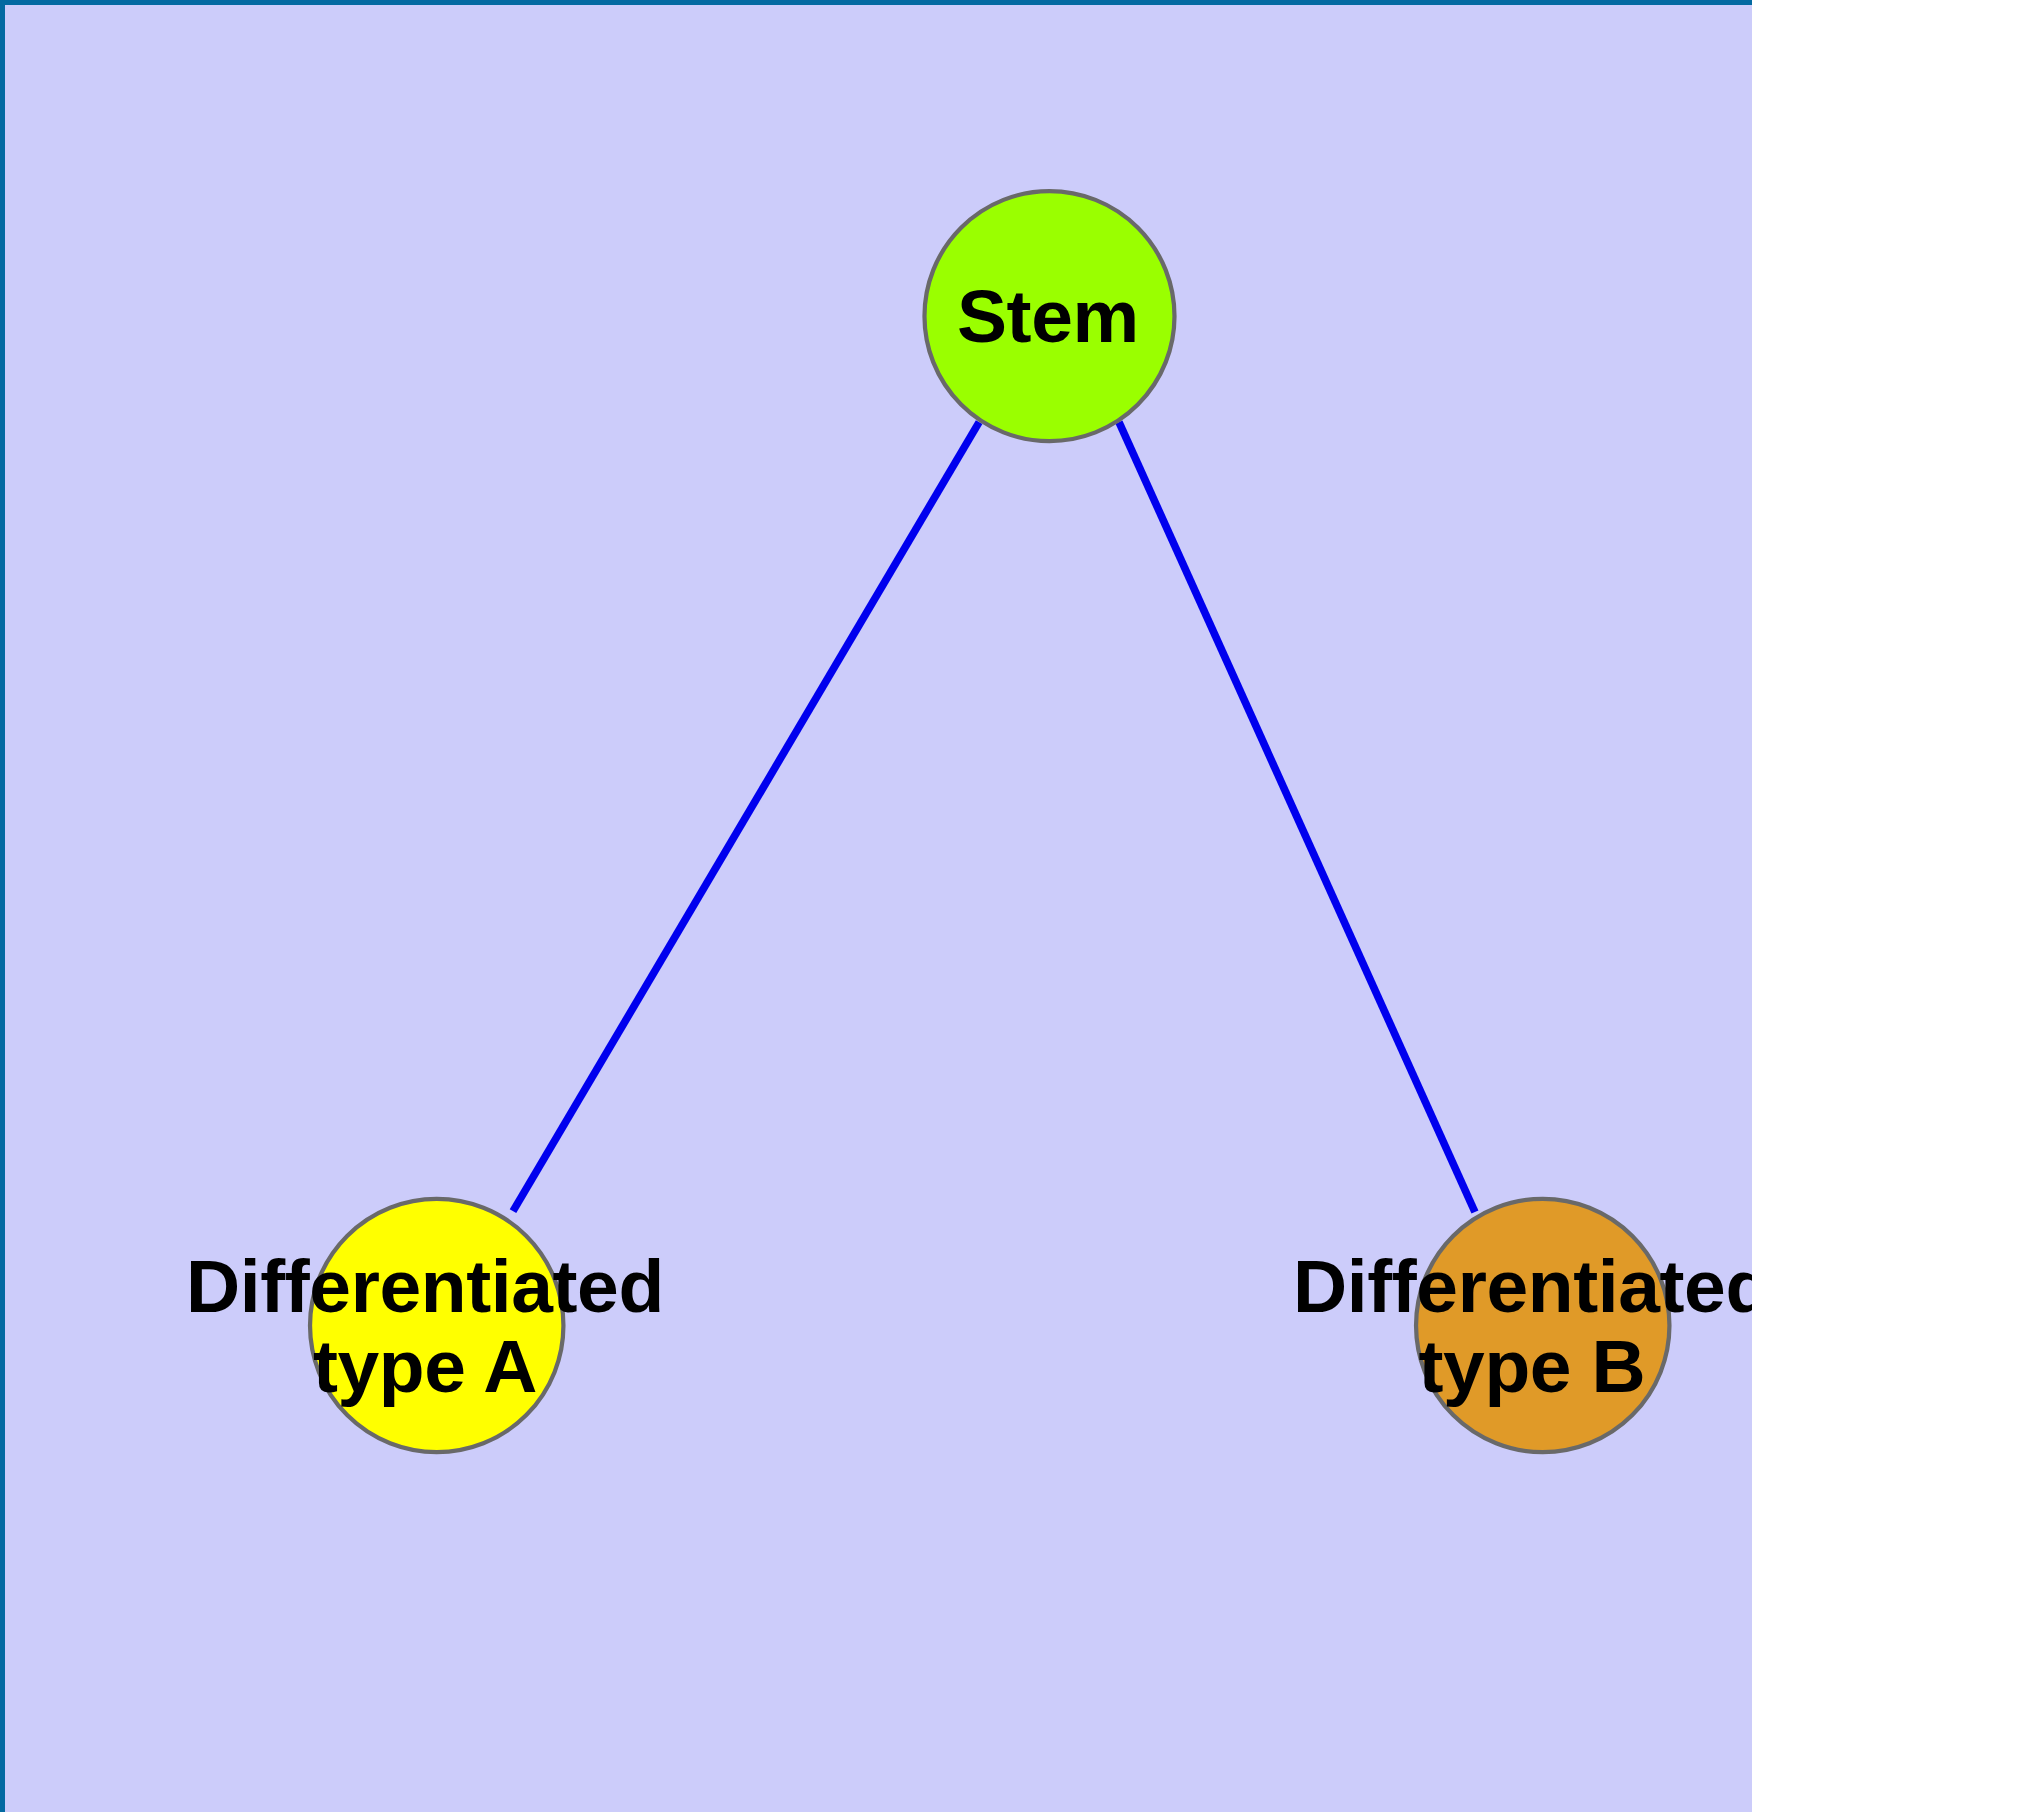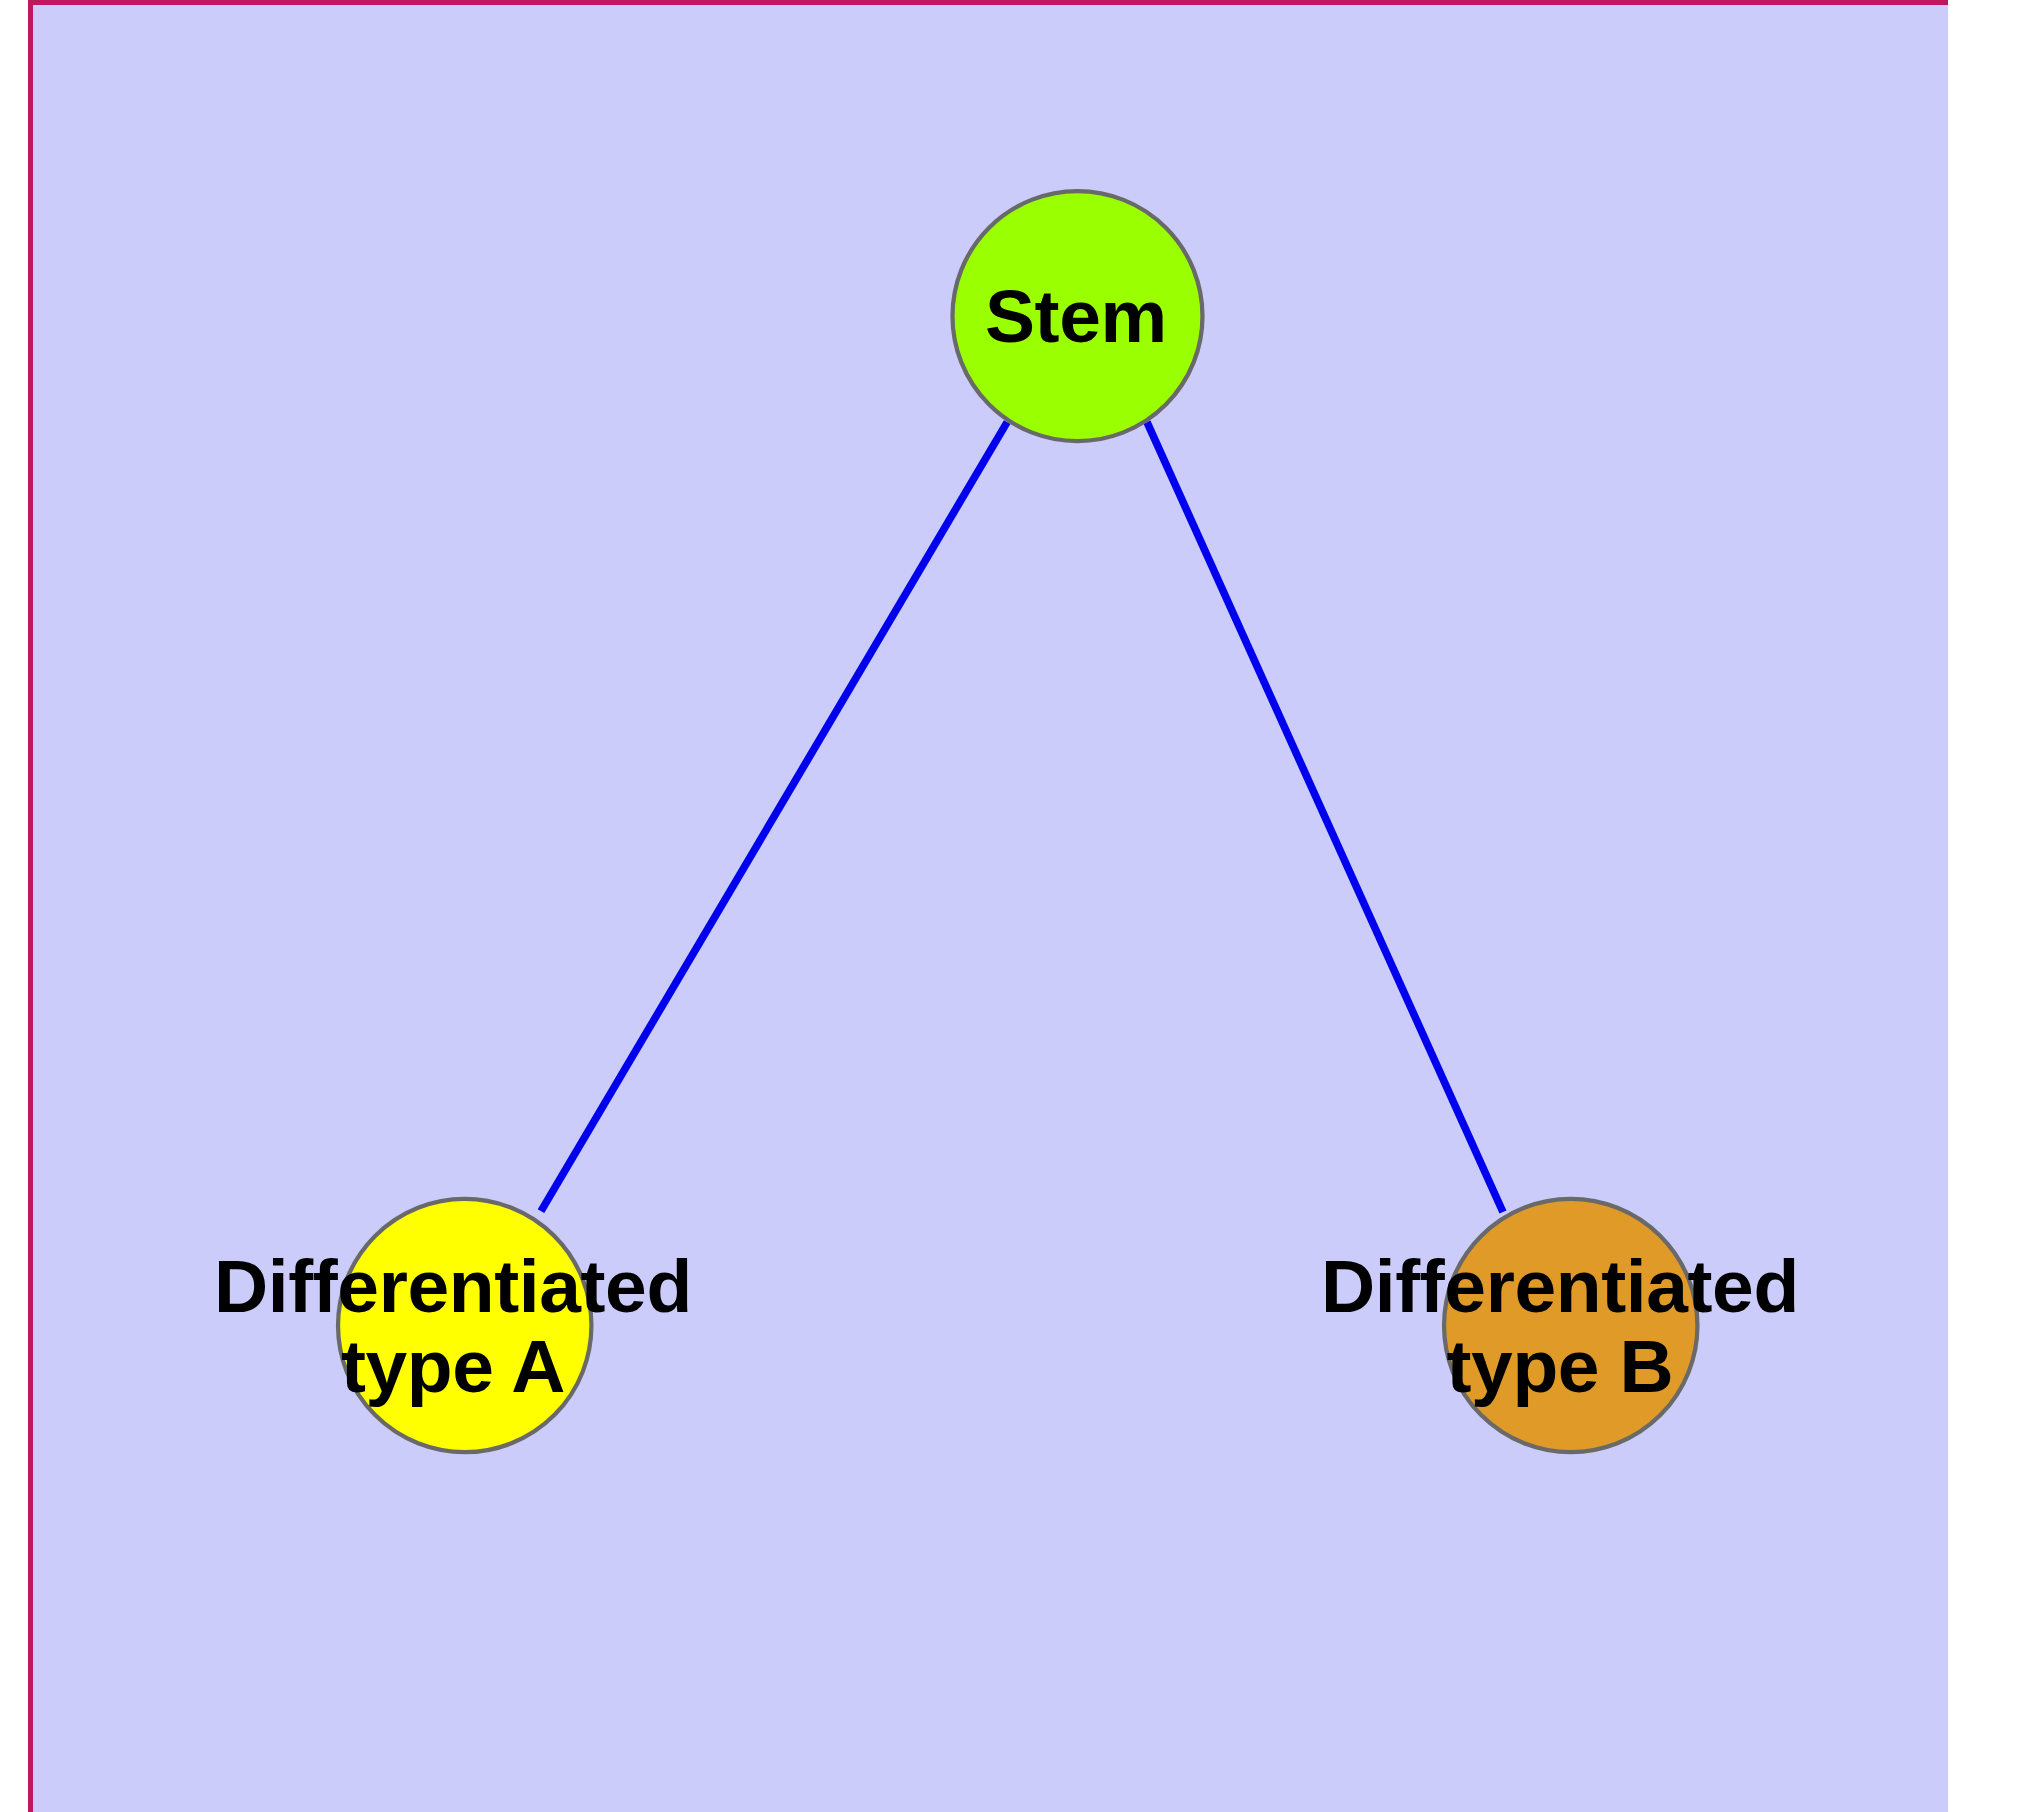--- a/index.html
+++ b/index.html
@@ -2,26 +2,25 @@
 <html style="font-size:13.6px"><head>
 <meta charset="utf-8">
 <style>
   html, body {
     margin: 0;
     padding: 0;
     background: #ffffff;
   }
   #canvas {
     position: relative;
-    width: 1920px;
+    width: 1752px;
     height: 1812px;
     overflow: hidden;
-    background: #be185d;
+    background: #0369a1;
     font-family: "Liberation Sans", sans-serif;
-    margin-left: 28px;
   }
   #plot-area {
     position: absolute;
     left: 5.1px;
     top: 5.1px;
     width: 2015px;
     height: 1807px;
     background: #ccccfa;
   }
   #graph-svg {

